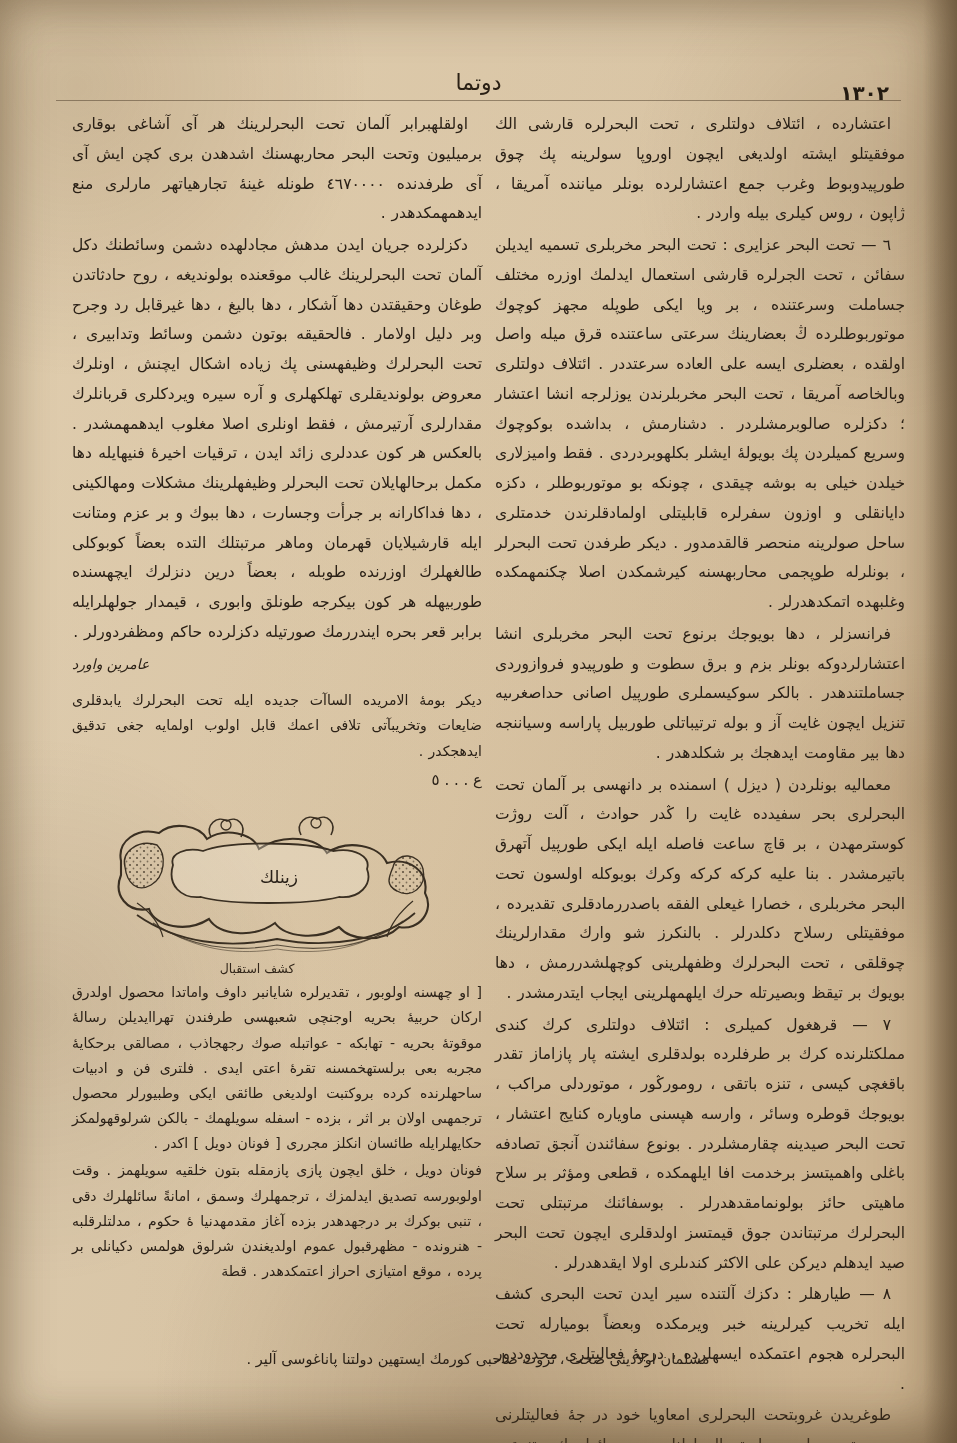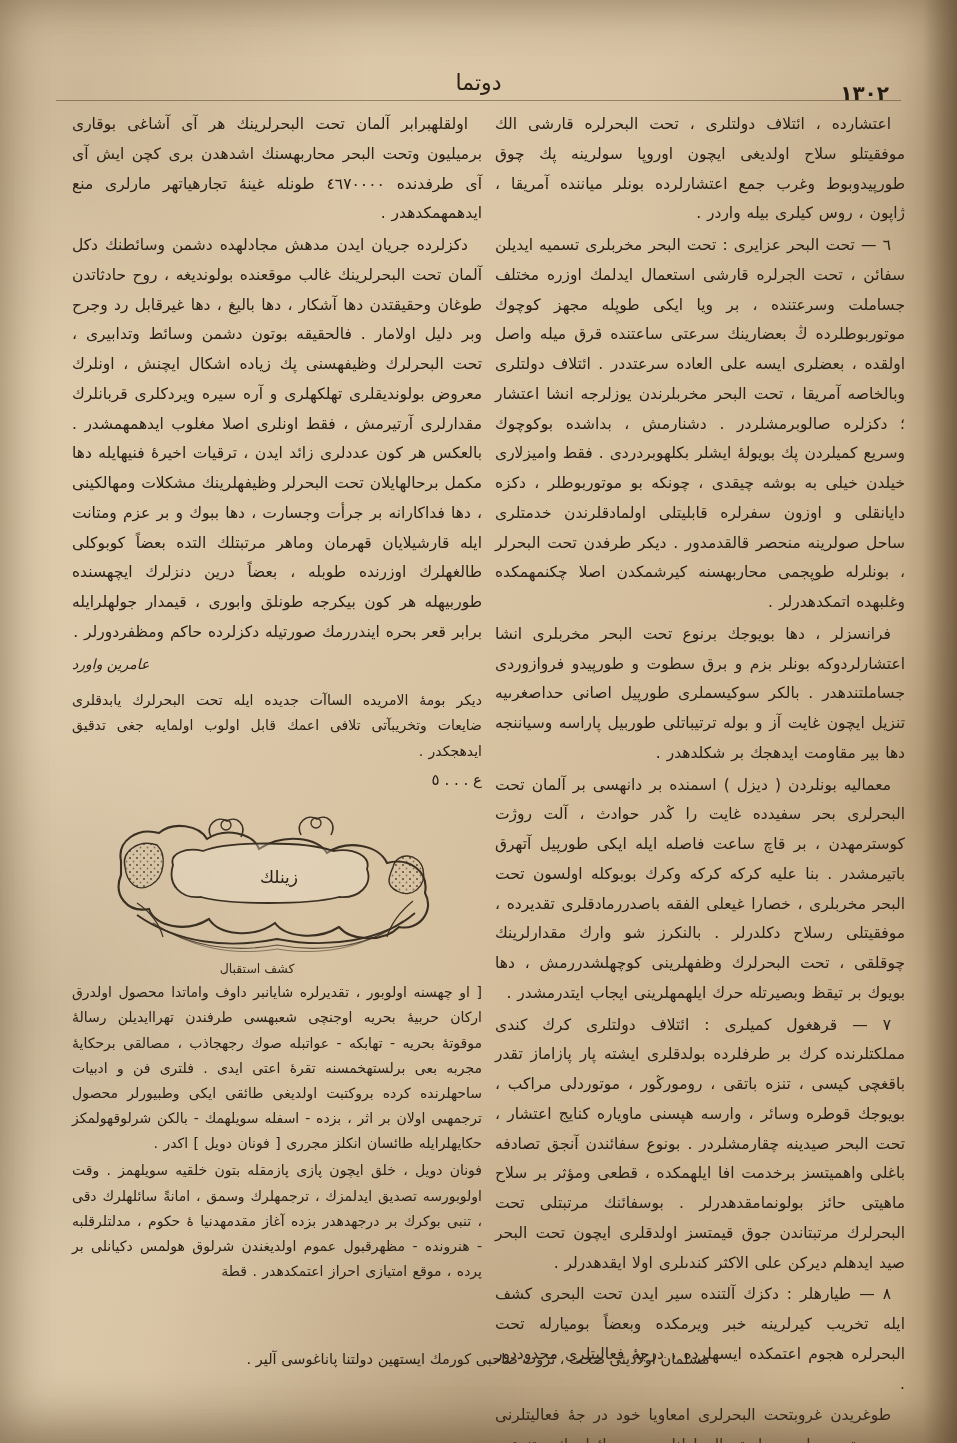--- a/index.html
+++ b/index.html
@@ -168,21 +168,21 @@
 
   <div class="header">
     <div class="page-number">١٣٠٢</div>
     <div class="header-title">دوتما</div>
     <div class="rule"></div>
   </div>
 
   <div class="columns">
 
     <div class="col col-right">
-      <p class="para indent">اعتشارده ، ائتلاف دولتلرى ، تحت البحرلره قارشى الك موفقيتلو سلاح اولديغى ايچون اوروپا سولرينه پك چوق طورپيدوبوط وغرب جمع اعتشارلرده بونلر مياننده آمريقا ، ژاپون ، روس كيلرى بيله واردر .</p>
+      <p class="para indent">اعتشارده ، ائتلاف دولتلرى ، تحت البحرلره قارشى الك موفقيتلو ايشته اولديغى ايچون اوروپا سولرينه پك چوق طورپيدوبوط وغرب جمع اعتشارلرده بونلر مياننده آمريقا ، ژاپون ، روس كيلرى بيله واردر .</p>
       <p class="para indent">٦ — تحت البحر عزايرى : تحت البحر مخربلرى تسميه ايديلن سفائن ، تحت الجرلره قارشى استعمال ايدلمك اوزره مختلف جساملت وسرعتنده ، بر ويا ايكى طوپله مجهز كوچوك موتوربوطلرده ڭ بعضارينك سرعتى ساعتنده قرق ميله واصل اولقده ، بعضلرى ايسه على العاده سرعتددر . ائتلاف دولتلرى وبالخاصه آمريقا ، تحت البحر مخربلرندن يوزلرجه انشا اعتشار ؛ دكزلره صالوبرمشلردر . دشنارمش ، بداشده بوكوچوك وسريع كميلردن پك بويولهٔ ايشلر بكلهوبردردى . فقط واميزلارى خيلدن خيلى به بوشه چيقدى ، چونكه بو موتوربوطلر ، دكزه دايانقلى و اوزون سفرلره قابليتلى اولمادقلرندن خدمتلرى ساحل صولرينه منحصر قالقدمدور . ديكر طرفدن تحت البحرلر ، بونلرله طوپجمى محاربهسنه كيرشمكدن اصلا چكنمهمكده وغلبهده اتمكدهدرلر .</p>
       <p class="para indent">فرانسزلر ، دها بويوجك برنوع تحت البحر مخربلرى انشا اعتشارلردوكه بونلر بزم و برق سطوت و طورپيدو فروازوردى جساملتندهدر . بالكر سوكيسملرى طورپيل اصانى حداصغرىيه تنزيل ايچون غايت آز و بوله ترتيباتلى طوربيل پاراسه وسياننجه دها بير مقاومت ايدهجك بر شكلدهدر .</p>
       <p class="para indent">معماليه بونلردن ( ديزل ) اسمنده بر دانهسى بر آلمان تحت البحرلرى بحر سفيدده غايت را ڭدر حوادث ، آلت روژت كوسترمهدن ، بر قاچ ساعت فاصله ايله ايكى طورپيل آتهرق باتيرمشدر . بنا عليه كركه كركه وكرك بوبوكله اولسون تحت البحر مخربلرى ، خصارا غيعلى الفقه باصدررمادقلرى تقديرده ، موفقيتلى رسلاح دكلدرلر . بالنكرز شو وارك مقدارلرينك چوقلقى ، تحت البحرلرك وظفهلرينى كوچهلشدررمش ، دها بويوك بر تيقظ وبصيرتله حرك ايلهمهلرينى ايجاب ايتدرمشدر .</p>
       <p class="para indent">٧ — قرهغول كميلرى : ائتلاف دولتلرى كرك كندى مملكتلرنده كرك بر طرفلرده بولدقلرى ايشته پار پازاماز تقدر باقغچى كيسى ، تنزه باتقى ، رومورڭور ، موتوردلى مراكب ، بويوجك قوطره وسائر ، وارسه هپسنى ماوياره كنايج اعتشار ، تحت البحر صيدينه چقارمشلردر . بونوع سفائندن آنجق تصادفه باغلى واهميتسز برخدمت افا ايلهمكده ، قطعى ومؤثر بر سلاح ماهيتى حائز بولونمامقدهدرلر . بوسفائنك مرتبتلى تحت البحرلرك مرتبتاندن جوق قيمتسز اولدقلرى ايچون تحت البحر صيد ايدهلم ديركن على الاكثر كندىلرى اولا ايقدهدرلر .</p>
       <p class="para indent">٨ — طيارهلر : دكزك آلتنده سير ايدن تحت البحرى كشف ايله تخريب كيرلرينه خبر ويرمكده وبعضاً بوميارله تحت البحرلره هجوم اعتمكده ايسهلرده ، درجهٔ فعاليتلرى محدوددور .</p>
       <p class="para indent">طوغريدن غروبتحت البحرلرى امعاويا خود در جهٔ فعاليتلرنى حصر وتحديد ايچون استعمال اولنان بو وسائط پك متنوع ، ومتنوع</p>
     </div>
 
     <div class="col col-left">
       <p class="para indent">اولقلهبرابر آلمان تحت البحرلرينك هر آى آشاغى بوقارى برميليون وتحت البحر محاربهسنك اشدهدن برى كچن ايش آى آى طرفدنده ٤٦٧٠٠٠٠ طونله غينهٔ تجارهياتهر مارلرى منع ايدهمهمكدهدر .</p>

